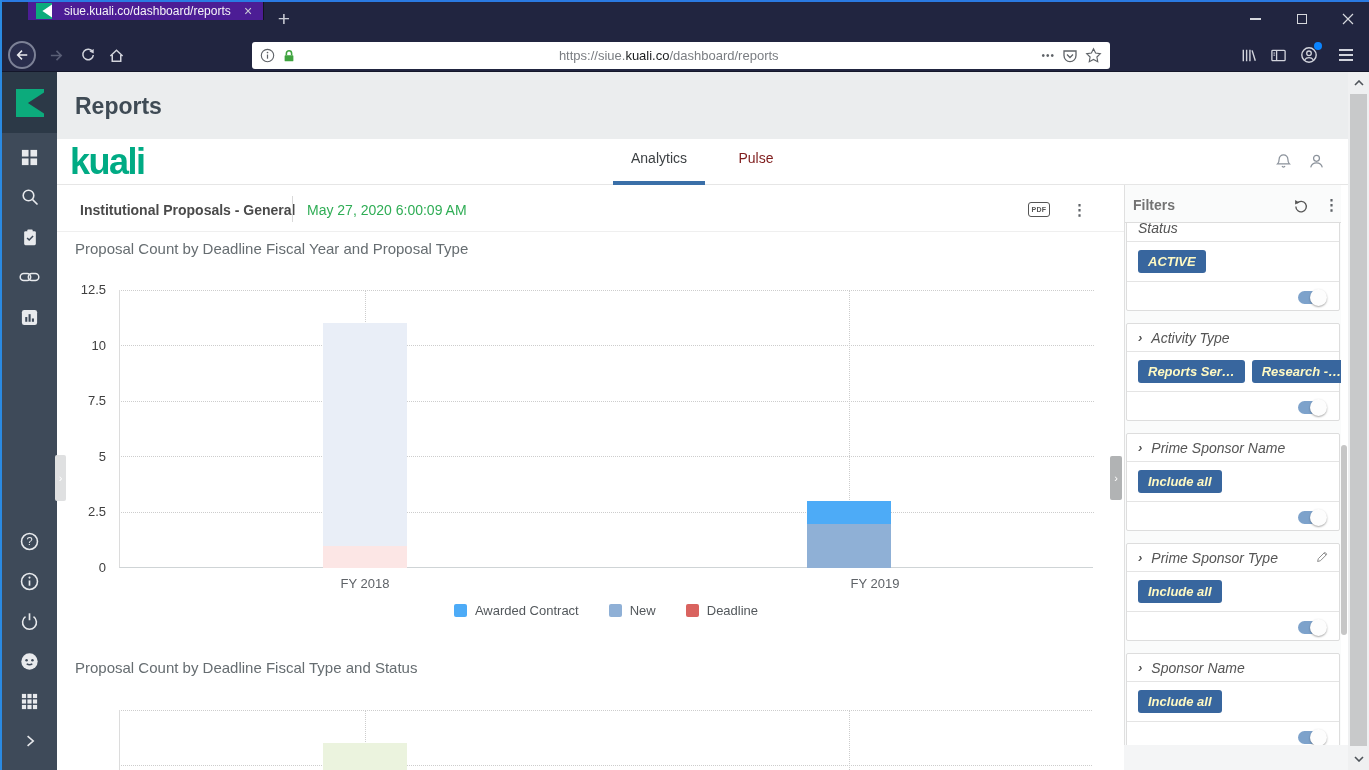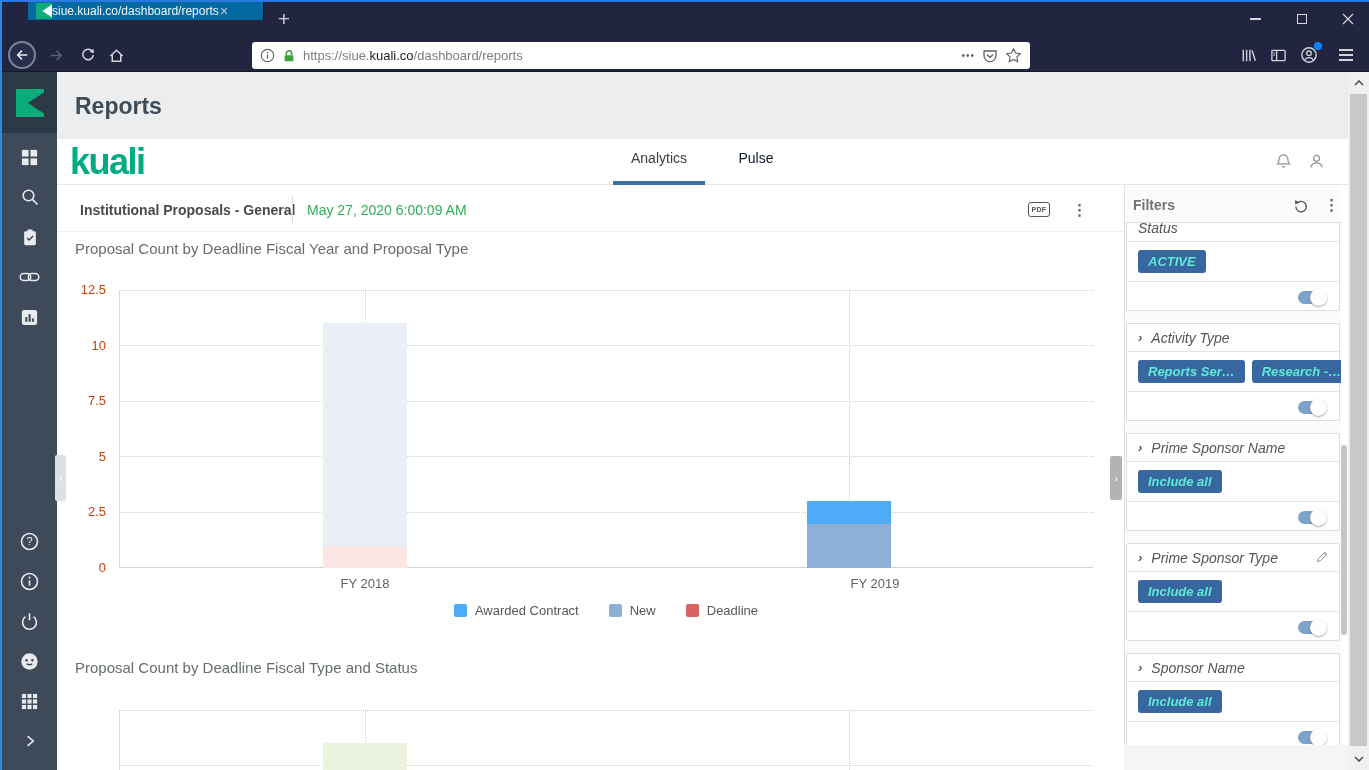--- a/index.html
+++ b/index.html
@@ -4,29 +4,29 @@
 <style>
   * { margin:0; padding:0; box-sizing:border-box; }
   html,body { width:1369px; height:770px; overflow:hidden; }
   body { position:relative; font-family:"Liberation Sans",sans-serif; background:#fff; }
   .abs { position:absolute; }
 
   
   .win-border-top { left:0; top:0; width:1369px; height:2px; background:#2a7ae2; z-index:50; }
   .win-border-left { left:0; top:0; width:2px; height:770px; background:#2a8ae2; z-index:50; }
   .titlebar { left:0; top:0; width:1369px; height:37px; background:#212540; }
-  .tab { left:28px; top:2px; width:236px; height:18px; background:#0369a1; display:flex; align-items:center; padding:0 8px; gap:0; border-right:1px solid #12141f; }
+  .tab { left:28px; top:2px; width:236px; height:18px; background:#4c1d95; display:flex; align-items:center; padding:0 8px; gap:12px; border-right:1px solid #12141f; }
   .tab-title { color:#f4f5f7; font-size:12px; white-space:nowrap; overflow:hidden; width:168px; }
   .tab-close { color:#c9cbd4; font-size:14px; line-height:1; cursor:default; }
   .newtab { left:270px; top:6px; width:28px; height:28px; color:#c9cbd4; font-size:21px; font-weight:300; text-align:center; line-height:26px; }
   .winctl { top:8px; width:34px; height:22px; display:flex; align-items:center; justify-content:center; color:#d6d8dd; }
   .toolbar { left:0; top:37px; width:1369px; height:35px; background:#212540; border-bottom:1px solid #14172a; }
   .backbtn { left:8px; top:41px; width:28px; height:28px; border:2px solid #7c8196; border-radius:50%; display:flex; align-items:center; justify-content:center; background:#2a2e4d; }
   .tbicon { display:flex; align-items:center; justify-content:center; }
-  .urlbar { left:252px; top:42px; width:778px; height:27px; background:#fff; border-radius:3px; display:flex; align-items:center; padding:0 8px; gap:7px; }
+  .urlbar { left:252px; top:42px; width:858px; height:27px; background:#fff; border-radius:3px; display:flex; align-items:center; padding:0 8px; gap:7px;text-align:center; }
   .urltext { font-size:13px; color:#7a7d82; white-space:nowrap; flex:1; }
   .urltext b { color:#1b1d1f; font-weight:normal; }
   .acct-dot { position:absolute; right:-2px; top:-2px; width:8px; height:8px; border-radius:50%; background:#0a84ff; }
 
   
   .sidebar { left:2px; top:72px; width:55px; height:698px; background:#3e4a59; }
   .sb-logo { left:2px; top:72px; width:55px; height:61px; background:#2c3947; display:flex; align-items:center; justify-content:center; }
   .sb-icon { left:2px; width:55px; height:24px; display:flex; align-items:center; justify-content:center; }
 
   
@@ -45,36 +45,36 @@
   .kebab { font-size:15px; color:#5f6368; font-weight:bold; letter-spacing:0; }
   .titlerow-line { left:57px; top:231px; width:1067px; height:1px; background:#efefef; }
 
   
   .chart-title { font-size:15px; color:#666d71; }
   .plot { position:absolute; border-left:1px solid #dcdcdc; }
   .plot1 { left:119px; top:290px; width:974px; height:278px; border-bottom:1px solid #cfd4d6; }
   .plot2 { left:119px; top:710px; width:974px; height:60px; overflow:hidden; }
   .gridline { position:absolute; left:1px; border-top:1px dotted #cdcdcd; }
   .vguide { position:absolute; top:0; border-left:1px dotted #cdcdcd; }
-  .ytick { position:absolute; left:-58px; width:44px; text-align:right; font-size:13px; color:#c2410c; }
+  .ytick { position:absolute; left:-58px; width:44px; text-align:right; font-size:13px; color:#404040; }
   .xcat { position:absolute; width:120px; text-align:center; font-size:13px; color:#5f6368; }
   .barseg { position:absolute; }
   .legend { left:119px; top:603px; width:974px; display:flex; justify-content:center; gap:30px; }
   .leg-item { display:flex; align-items:center; gap:8px; font-size:13px; color:#53585c; }
   .leg-swatch { width:13px; height:13px; border-radius:2px; }
 
   
   .fpanel { left:1124px; top:185px; width:217px; height:560px; background:#fafbfb; border-left:1px solid #e0e0e0; }
   .fpanel-title { left:1133px; top:197px; font-size:14px; font-weight:bold; color:#737373; }
   .fscroll { left:1125px; top:222px; width:216px; height:523px; overflow:hidden; border-top:1px solid #ddd; }
   .fcard { background:#fff; border:1px solid #ddd; border-radius:2px; margin:0 1px 12px 1px;font-style:italic; }
   .fcard-head { height:28px; border-bottom:1px solid #e4e4e4; display:flex; align-items:center; padding:0 11px; gap:9px; font-size:14px; color:#555; position:relative; }
   .chev { color:#555; font-size:13px; font-weight:bold; }
   .fcard-chips { padding:8px 11px; display:flex; gap:7px; }
-  .fchip { background:#38669e; color:#5eead4; font-size:13px; font-weight:bold; padding:4px 10px; border-radius:3px; white-space:nowrap; }
+  .fchip { background:#38669e; color:#fef9c3; font-size:13px; font-weight:bold; padding:4px 10px; border-radius:3px; white-space:nowrap; }
   .fcard-trow { border-top:1px solid #e4e4e4; height:29px; position:relative; }
   .toggle { position:absolute; right:14px; top:9px; width:27px; height:13px; border-radius:7px; background:#7da2cb; }
   .knob { position:absolute; right:-2px; top:-2px; width:17px; height:17px; border-radius:50%; background:#fdfdfd; box-shadow:0 1px 2px rgba(0,0,0,.35); }
   .pencil { position:absolute; right:9px; top:5px; }
   .fpanel-bottom { left:1124px; top:745px; width:224px; height:25px; background:#f4f5f6; }
 
   
   .handle { color:#fff; font-size:11px; display:flex; align-items:center; justify-content:center; border-radius:2px; }
   .main-scrollbar { left:1348px; top:72px; width:21px; height:698px; background:#eff0f1; }
   .sb-thumb { left:1350px; top:94px; width:17px; height:652px; background:#c8c9ca; }
@@ -281,21 +281,21 @@
     </svg>
 </div>
 
 <div class="abs gray-band"></div>
 <div class="abs page-title">Reports</div>
 
 <div class="abs appbar"></div>
 <div class="abs kuali-logo">kuali</div>
 <div class="abs atab" style="left:613px;width:92px;text-align:center;color:#3c4043">Analytics</div>
 <div class="abs atab-underline"></div>
-<div class="abs atab" style="left:725px;width:62px;text-align:center;color:#0f172a">Pulse</div>
+<div class="abs atab" style="left:725px;width:62px;text-align:center;color:#7f1d1d">Pulse</div>
 <div class="abs tbicon" style="left:1272px;top:150px;width:22px;height:22px">
   <svg width="19" height="19" viewBox="0 0 20 20">
       <path d="M10 3a4.6 4.6 0 0 0-4.6 4.6c0 3.1-1 4.2-1.7 4.9h12.6c-.7-.7-1.7-1.8-1.7-4.9A4.6 4.6 0 0 0 10 3z" fill="none" stroke="#8b929b" stroke-width="1.3"></path>
       <path d="M8.5 14.8a1.6 1.6 0 0 0 3 0" fill="none" stroke="#8b929b" stroke-width="1.3"></path>
     </svg>
 </div>
 <div class="abs tbicon" style="left:1305px;top:150px;width:22px;height:22px">
   <svg width="19" height="19" viewBox="0 0 20 20">
       <circle cx="10" cy="6.7" r="3.1" fill="none" stroke="#8b929b" stroke-width="1.3"></circle>
       <path d="M3.9 16.2a6.3 6.3 0 0 1 12.2 0" fill="none" stroke="#8b929b" stroke-width="1.3"></path>

